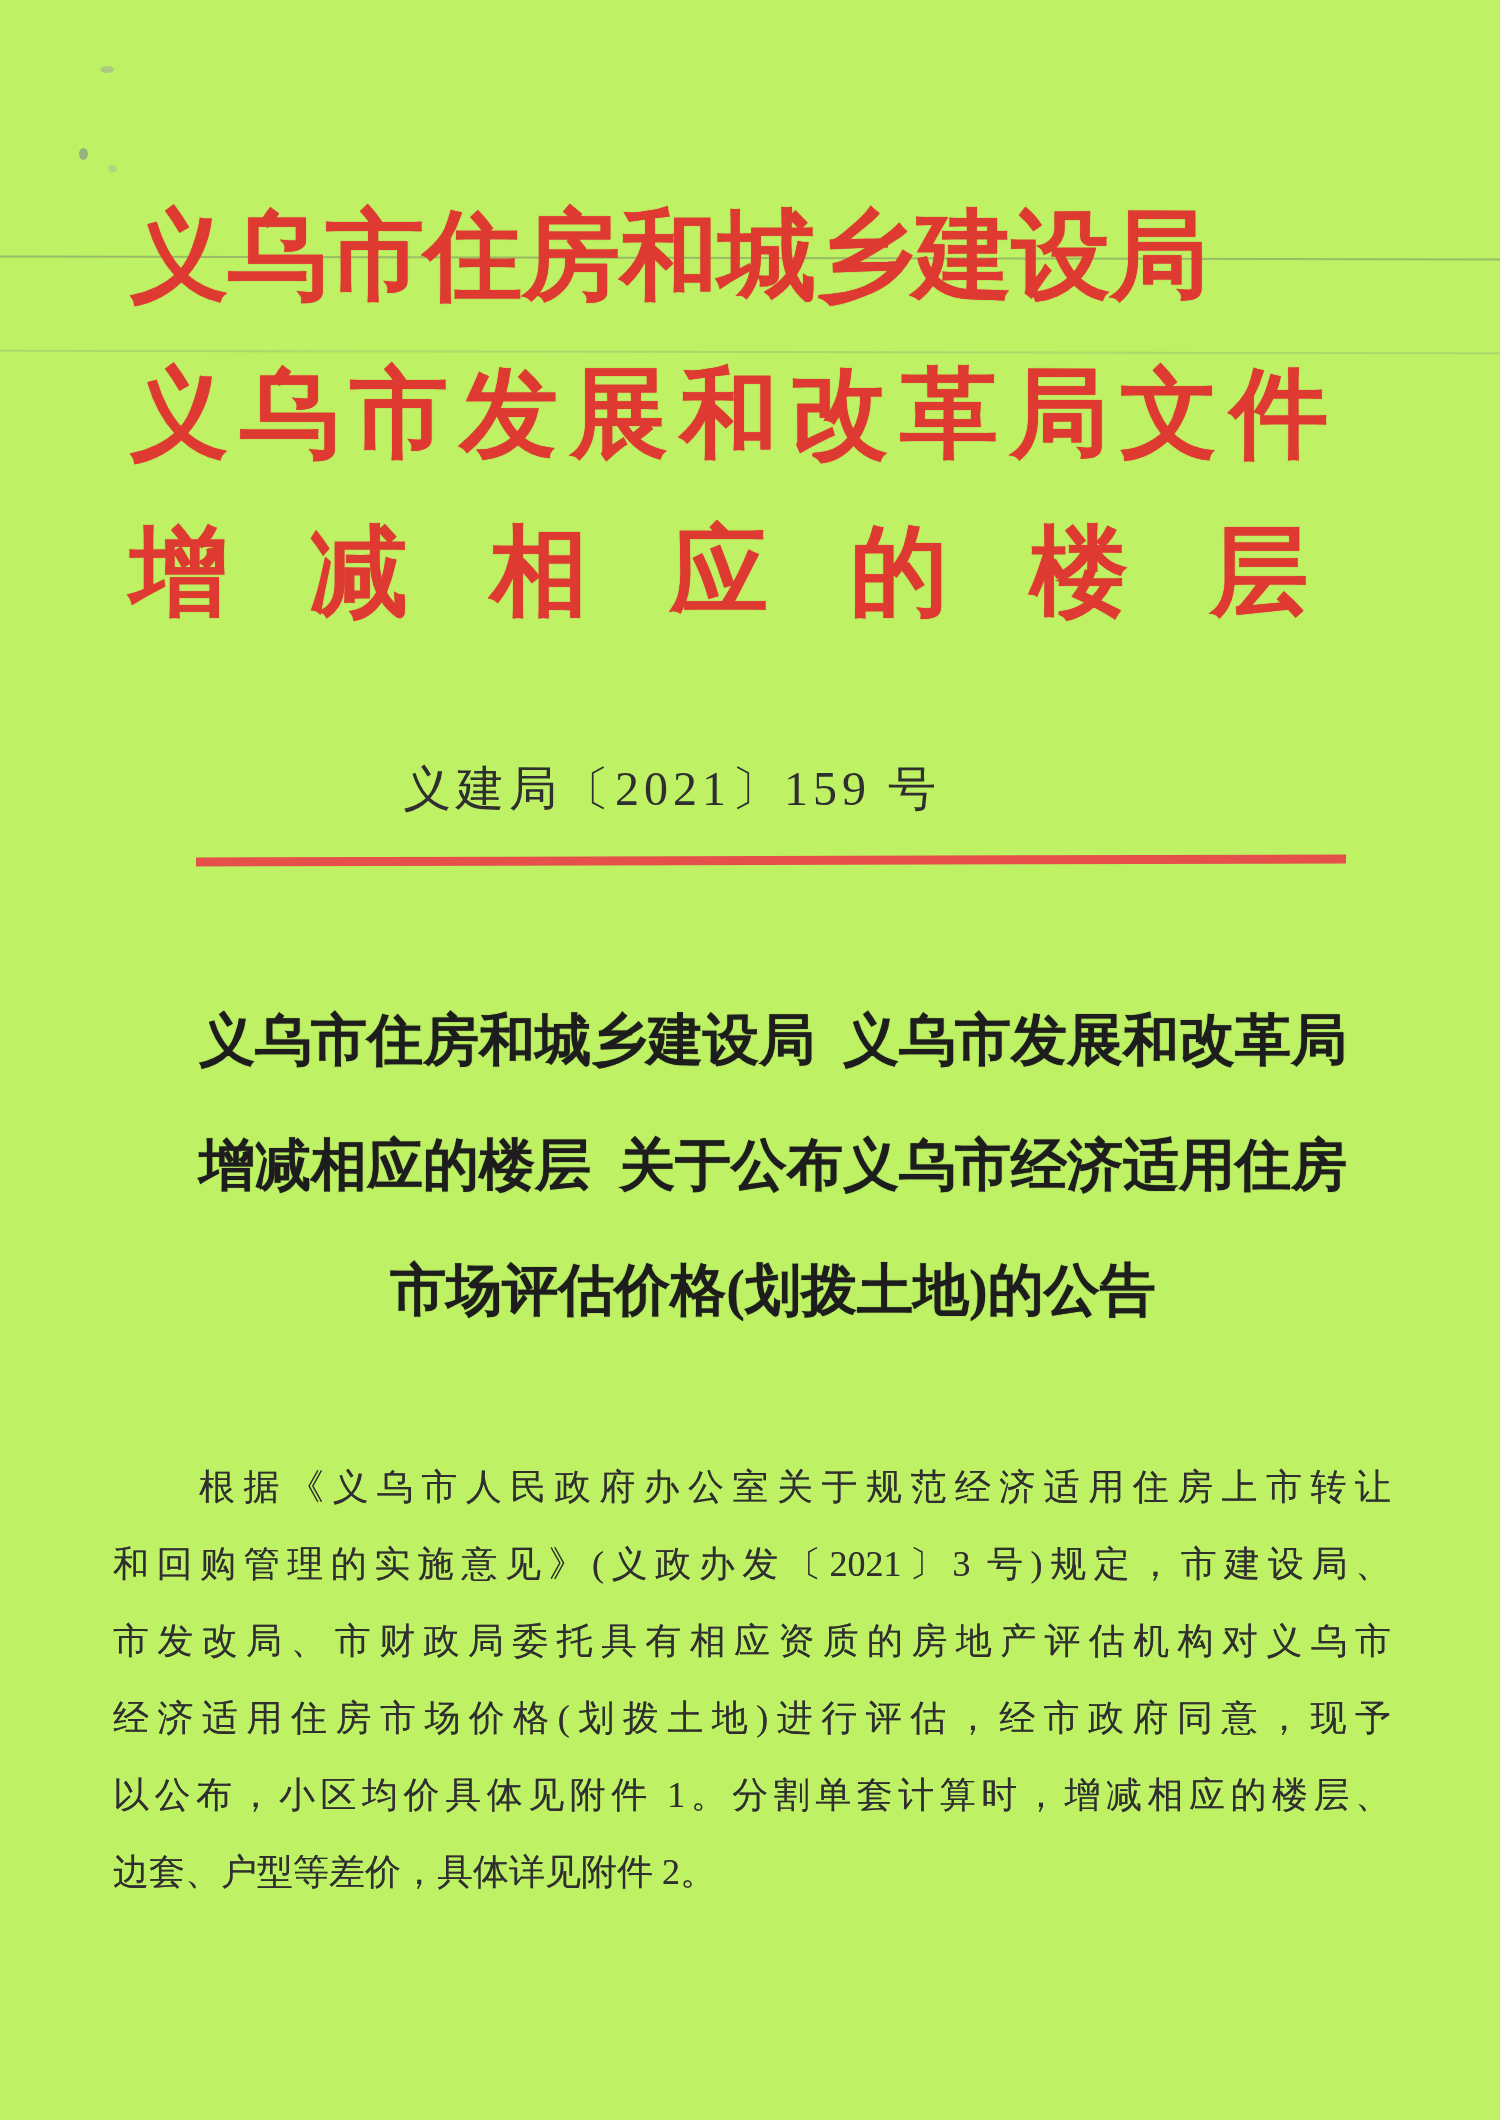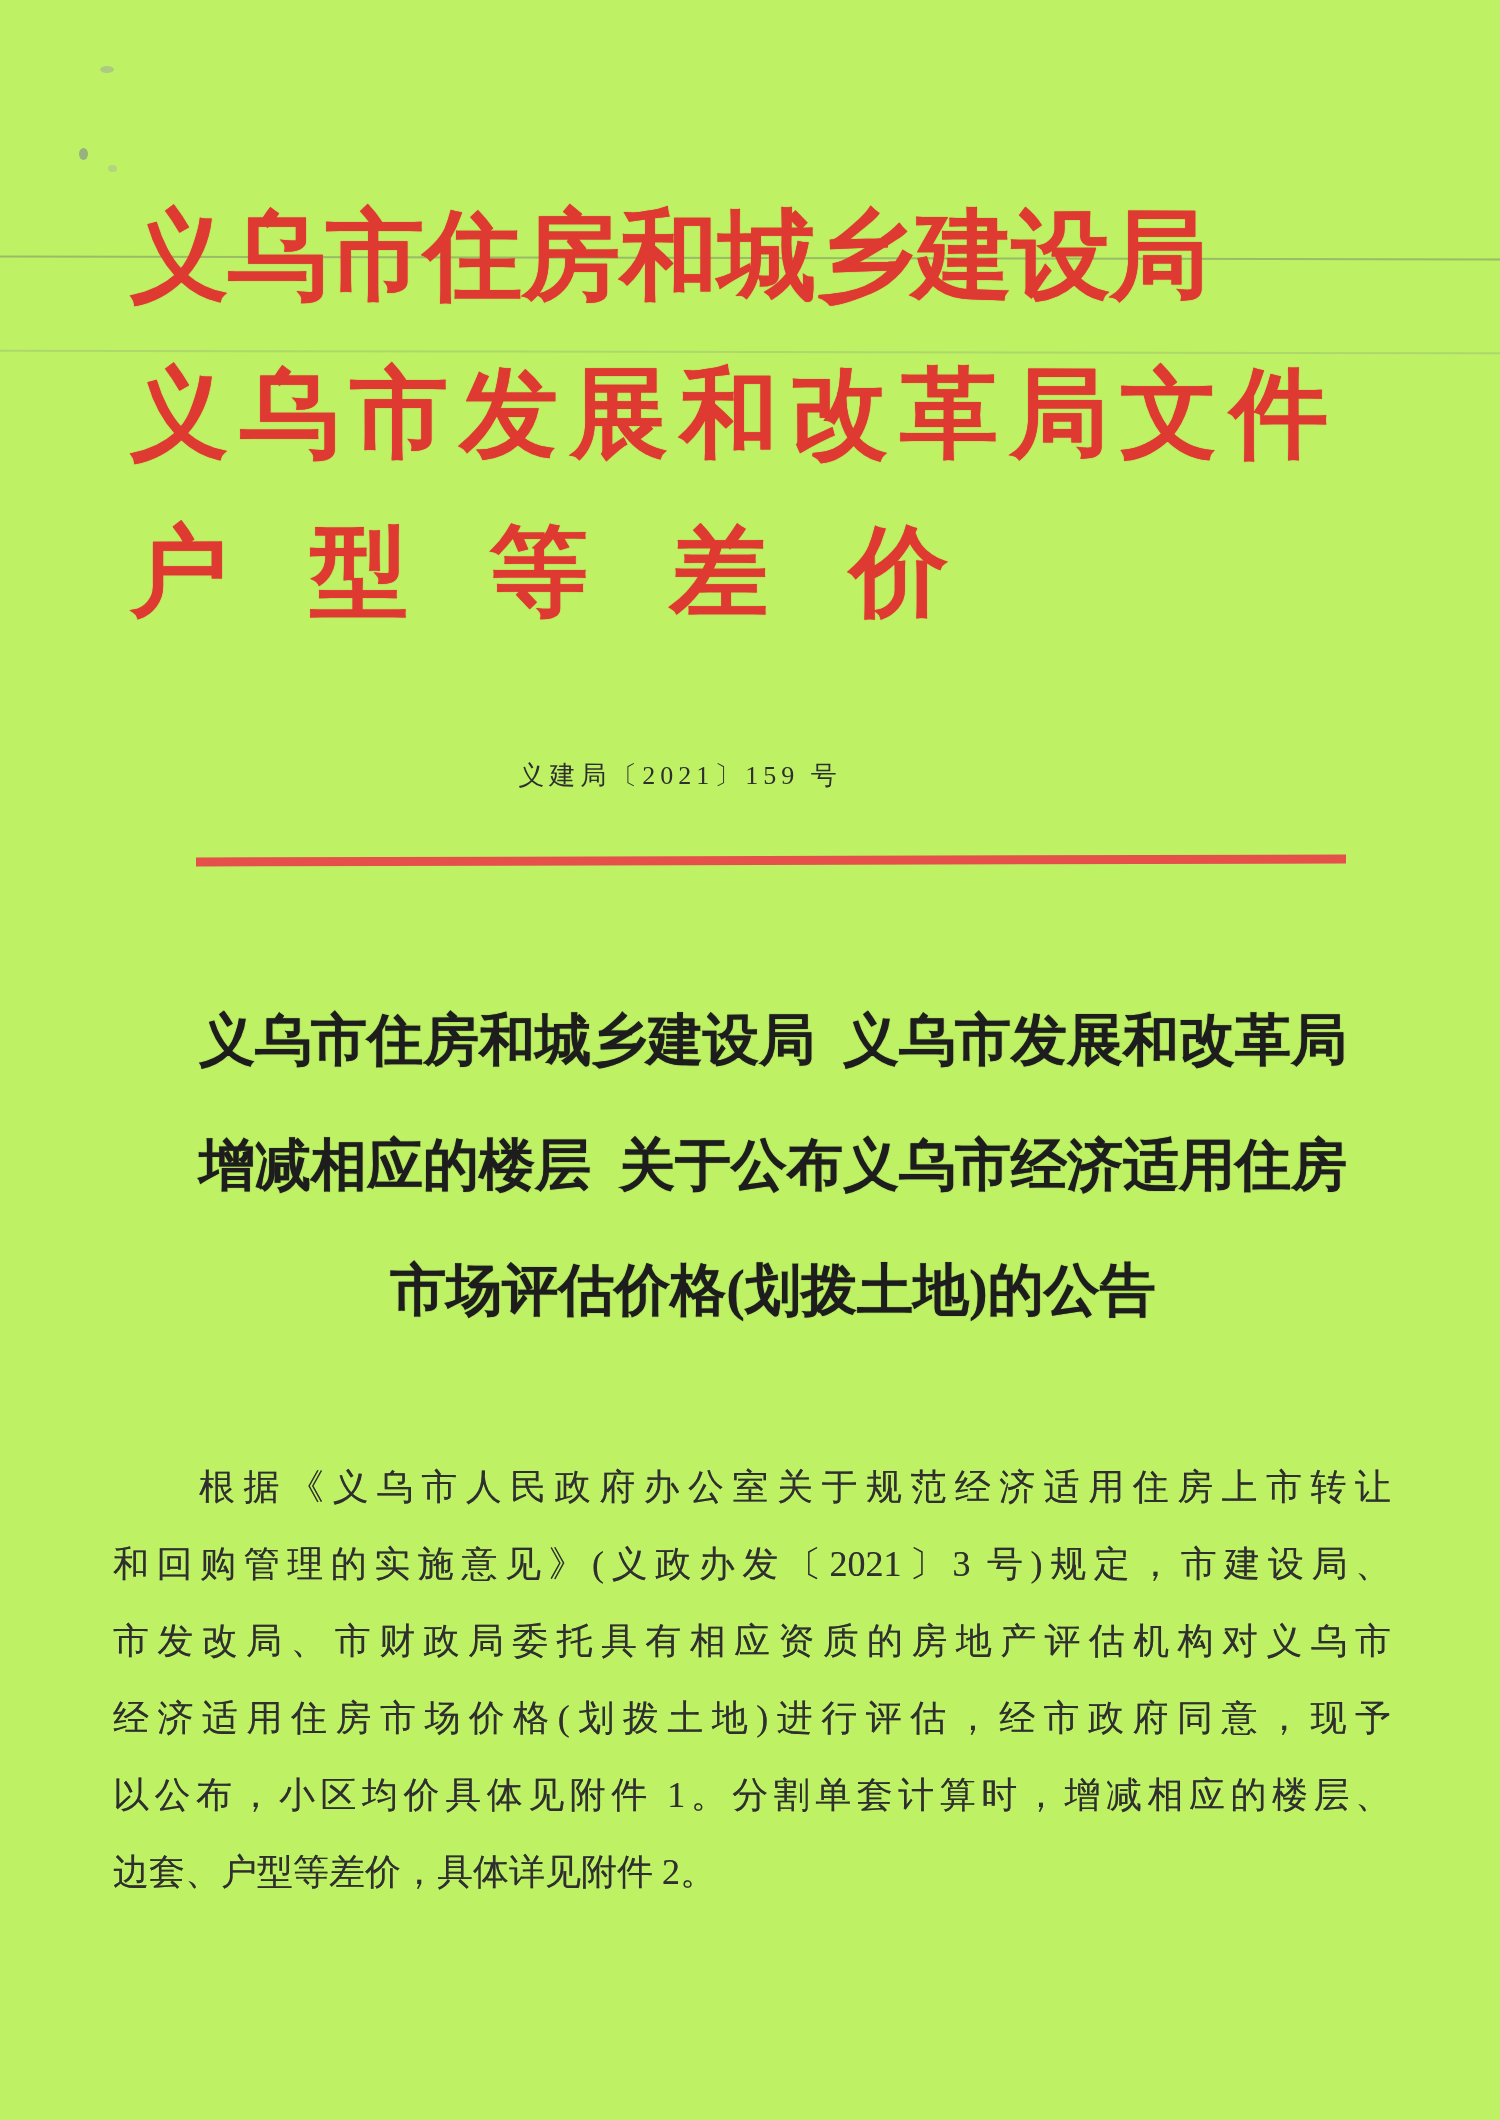--- a/index.html
+++ b/index.html
@@ -28,24 +28,24 @@
     text-shadow: 0 0 1px var(--header-red, #de3a31);
   }
   .agency-line-1 { top: 207px; letter-spacing: 0px; }
   .agency-line-2 { top: 365px; letter-spacing: 12px; }
   .agency-line-3 { top: 523px; letter-spacing: 82px; }
 
   
   .doc-number {
     position: absolute;
     top: 760px;
-    left: 16px;
+    left: 8px;
     width: 1328px;
     text-align: center;
-    font-size: 26px;
+    font-size: 48px;
     letter-spacing: 5px;
     color: var(--body-ink, #2f2f2f);
     line-height: 1.2;
   }
 
   
   .red-divider {
     position: absolute;
     top: 856px;
     left: 196px;
@@ -122,21 +122,21 @@
 
   <div class="scan-line scan-line-1"></div>
   <div class="scan-line scan-line-2"></div>
   <div class="scan-speck speck-1"></div>
   <div class="scan-speck speck-2"></div>
   <div class="scan-speck speck-3"></div>
 
   <div>
     <div class="agency-header-line agency-line-1">义乌市住房和城乡建设局</div>
     <div class="agency-header-line agency-line-2">义乌市发展和改革局文件</div>
-    <div class="agency-header-line agency-line-3">户型等差价</div>
+    <div class="agency-header-line agency-line-3">增减相应的楼层</div>
   </div>
 
   <div class="doc-number">义建局〔2021〕159 号</div>
 
   <div class="red-divider"></div>
 
   <div>
     <div class="title-line title-line-1">义乌市住房和城乡建设局 义乌市发展和改革局</div>
     <div class="title-line title-line-2">增减相应的楼层 关于公布义乌市经济适用住房</div>
     <div class="title-line title-line-3">市场评估价格(划拨土地)的公告</div>

